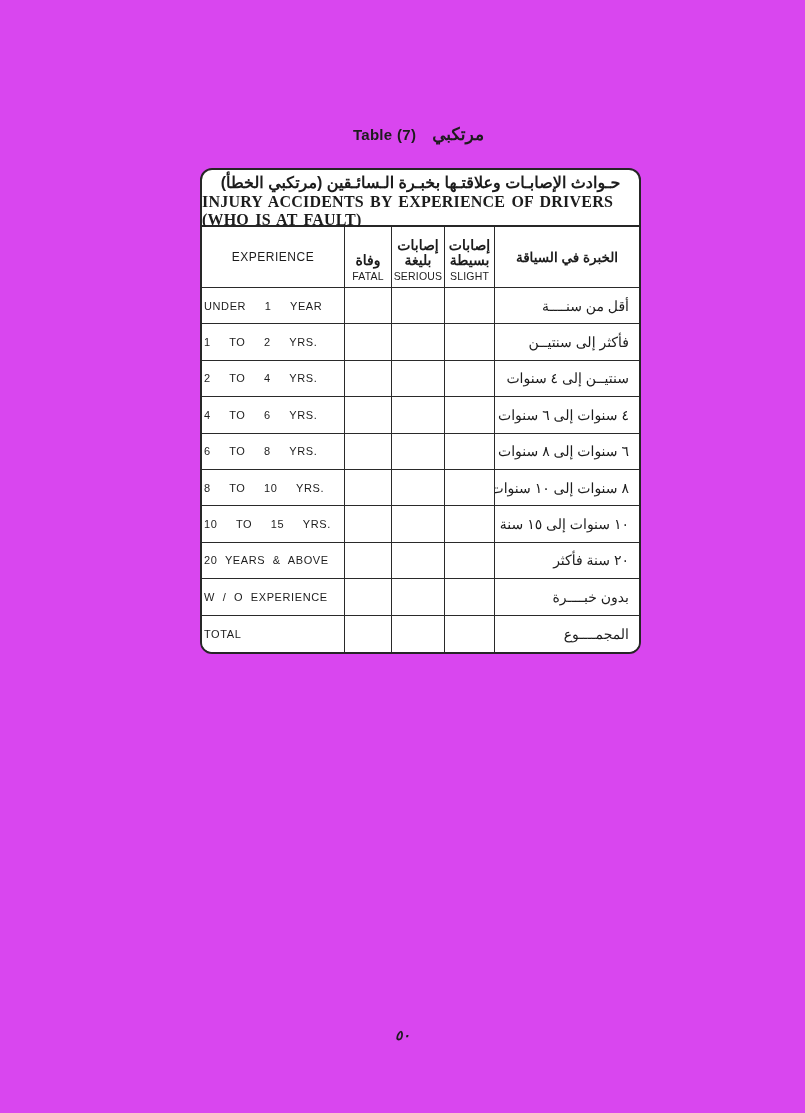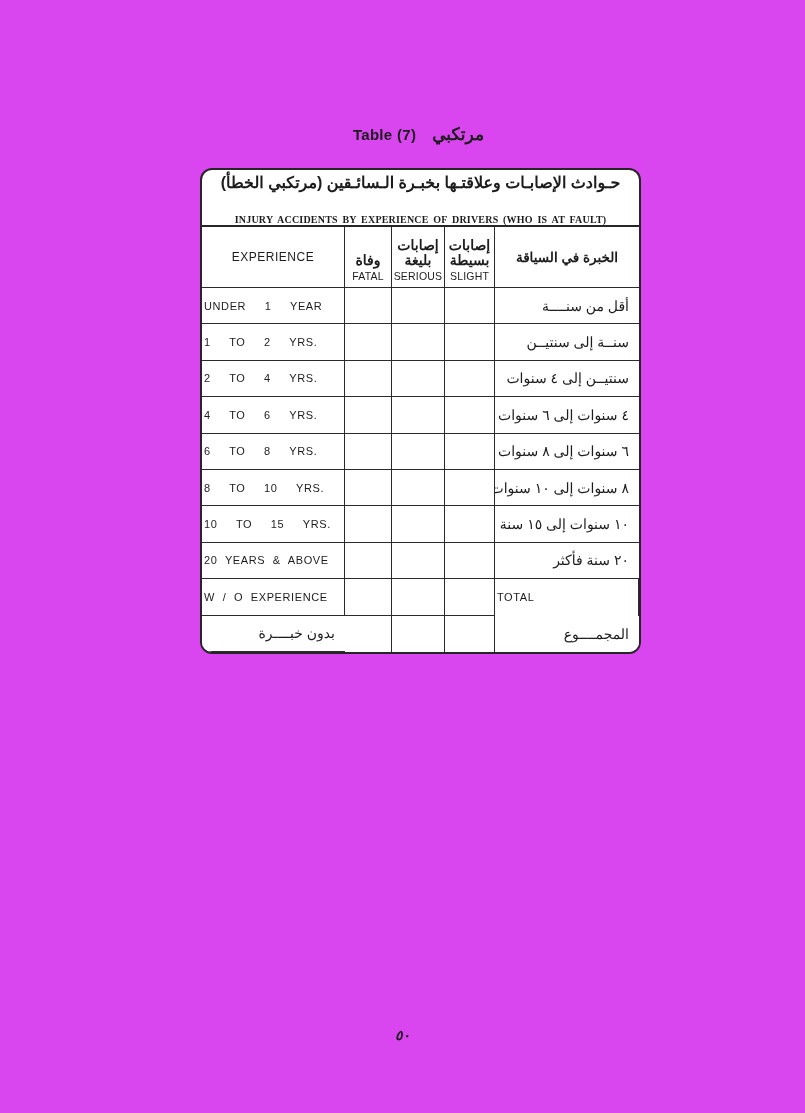--- a/index.html
+++ b/index.html
@@ -54,21 +54,21 @@
     box-sizing: border-box;
   }
   .caption-ar {
     direction: rtl;
     font-size: 16px;
     font-weight: bold;
     line-height: 1.2;
   }
   .caption-en {
     font-family: "Liberation Serif", serif;
-    font-size: 10px;
+    font-size: 16px;
     font-weight: bold;
     letter-spacing: 0.2px;
     word-spacing: 2px;
   }
 
   .grid {
     display: grid;
     grid-template-columns: 143px 47px 53px 50px 1fr;
     grid-template-rows: 61px repeat(10, 36.4px);
   }
@@ -178,21 +178,21 @@
       <div class="cell c-en ws-wide">UNDER 1 YEAR</div>
       <div class="cell c-val"></div>
       <div class="cell c-val"></div>
       <div class="cell c-val"></div>
       <div class="cell c-ar last-col">أقل من سنــــة</div>
 
       <div class="cell c-en ws-wide">1 TO 2 YRS.</div>
       <div class="cell c-val"></div>
       <div class="cell c-val"></div>
       <div class="cell c-val"></div>
-      <div class="cell c-ar last-col">سنــة إلى سنتيــن</div>
+      <div class="cell c-ar last-col">فأكثر إلى سنتيــن</div>
 
       <div class="cell c-en ws-wide">2 TO 4 YRS.</div>
       <div class="cell c-val"></div>
       <div class="cell c-val"></div>
       <div class="cell c-val"></div>
       <div class="cell c-ar last-col">سنتيــن إلى ٤ سنوات</div>
 
       <div class="cell c-en ws-wide">4 TO 6 YRS.</div>
       <div class="cell c-val"></div>
       <div class="cell c-val"></div>
@@ -220,23 +220,23 @@
       <div class="cell c-en ws-mid">20 YEARS &amp; ABOVE</div>
       <div class="cell c-val"></div>
       <div class="cell c-val"></div>
       <div class="cell c-val"></div>
       <div class="cell c-ar last-col">٢٠ سنة  فأكثر</div>
 
       <div class="cell c-en ws-mid">W / O EXPERIENCE</div>
       <div class="cell c-val"></div>
       <div class="cell c-val"></div>
       <div class="cell c-val"></div>
+      <div class="cell c-ar last-col">بدون خبــــرة</div>
+
       <div class="cell c-en last-row">TOTAL</div>
-
-      <div class="cell c-ar last-col">بدون خبــــرة</div>
       <div class="cell c-val last-row"></div>
       <div class="cell c-val last-row"></div>
       <div class="cell c-val last-row"></div>
       <div class="cell c-ar last-col last-row">المجمــــوع</div>
 
     </div>
   </div>
 
   <div class="page-number">٥٠</div>
 

